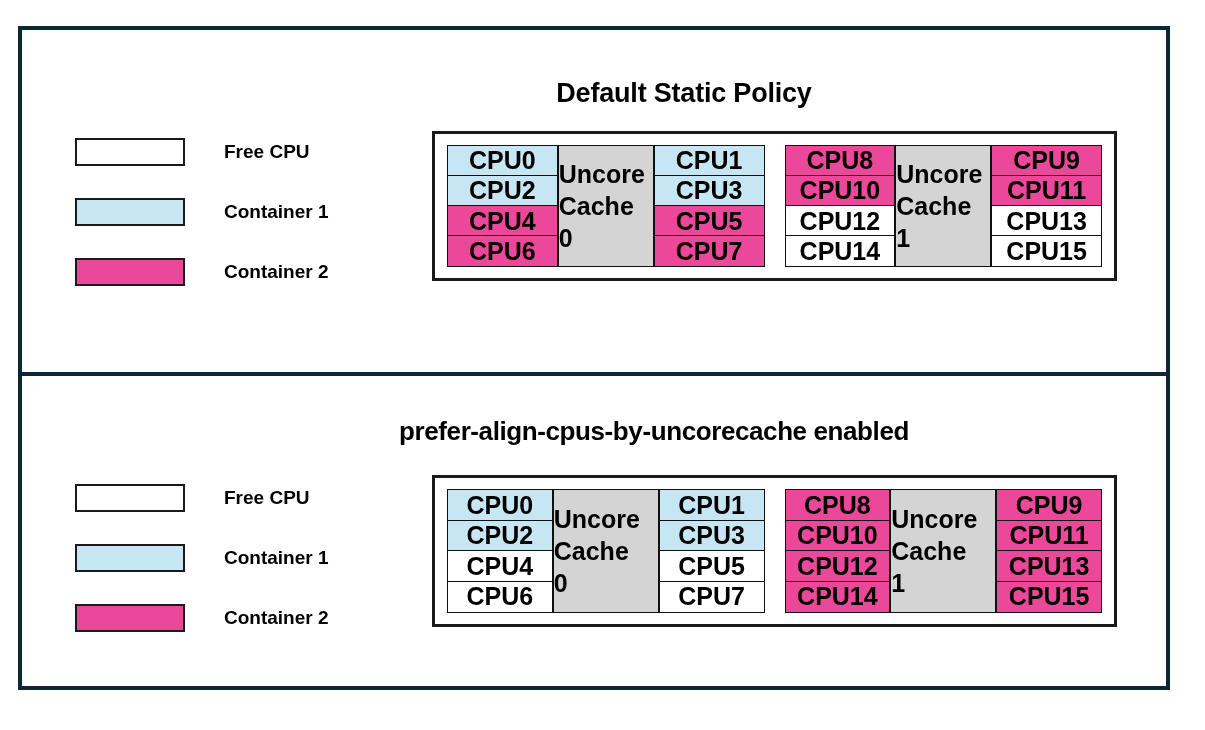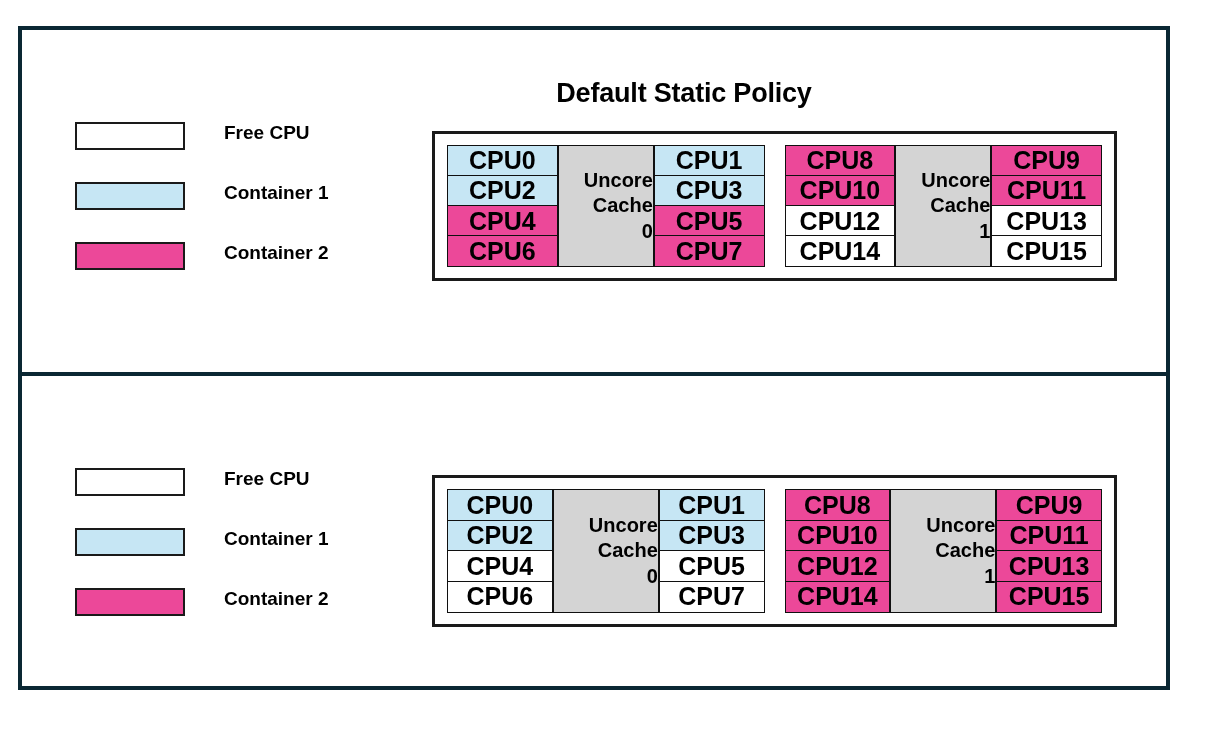--- a/index.html
+++ b/index.html
@@ -50,20 +50,21 @@
 
   
   .legend {
     position: absolute;
     left: 53px;
     top: 92px;
   }
   #panel-2 .legend { top: 92px; }
   .legend-row {
     display: flex;
+    align-items: center;
     height: 60px;
   }
   .legend-swatch {
     width: 110px;
     height: 28px;
     box-sizing: border-box;
     border: 2.5px solid #1a1a1a;
     flex: 0 0 auto;
   }
   .legend-label {
@@ -113,23 +114,23 @@
   }
   .cpu-cell:first-child { margin-top: 0; }
 
   .cache-box {
     flex: 0 0 96px;
     box-sizing: border-box;
     border: 1.5px solid #101010;
     background: #d4d4d4;
     display: flex;
     flex-direction: column;
-    align-items: flex-end;
+    align-items: flex-start;
     justify-content: center;
-    font-size: 20px;
+    font-size: 25px;
     font-weight: bold;
     color: #000000;
     line-height: 1.28;
   }
   #panel-2 .cache-box { flex: 0 0 106px; }
 
   
   .fill-free      { background: #ffffff; }
   .fill-container1{ background: #c6e6f4; }
   .fill-container2{ background: #ec4899; }
@@ -196,20 +197,21 @@
         <div class="cpu-cell fill-free">CPU13</div>
         <div class="cpu-cell fill-free">CPU15</div>
       </div>
     </div>
 
   </div>
 </section>
 
 <section class="panel" id="panel-2">
 
+  <div class="panel-title">prefer-align-cpus-by-uncorecache enabled</div>
 
   <div class="legend">
     <div class="legend-row">
       <span class="legend-swatch fill-free"></span>
       <span class="legend-label">Free CPU</span>
     </div>
     <div class="legend-row">
       <span class="legend-swatch fill-container1"></span>
       <span class="legend-label">Container 1</span>
     </div>

